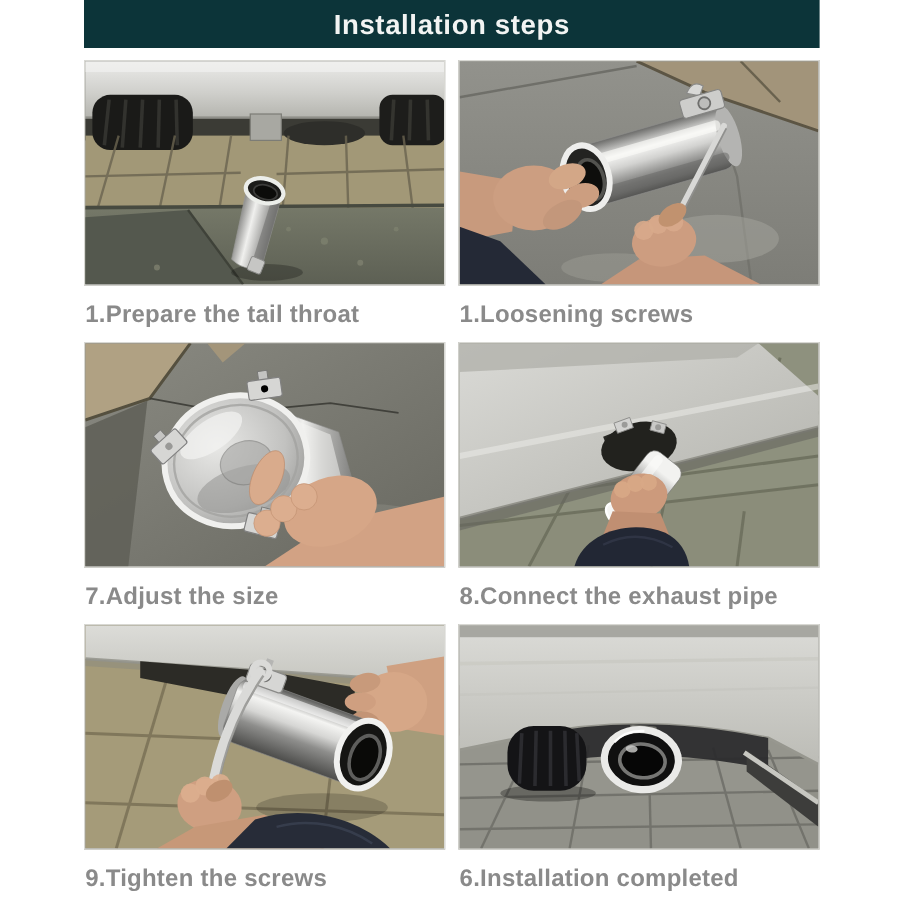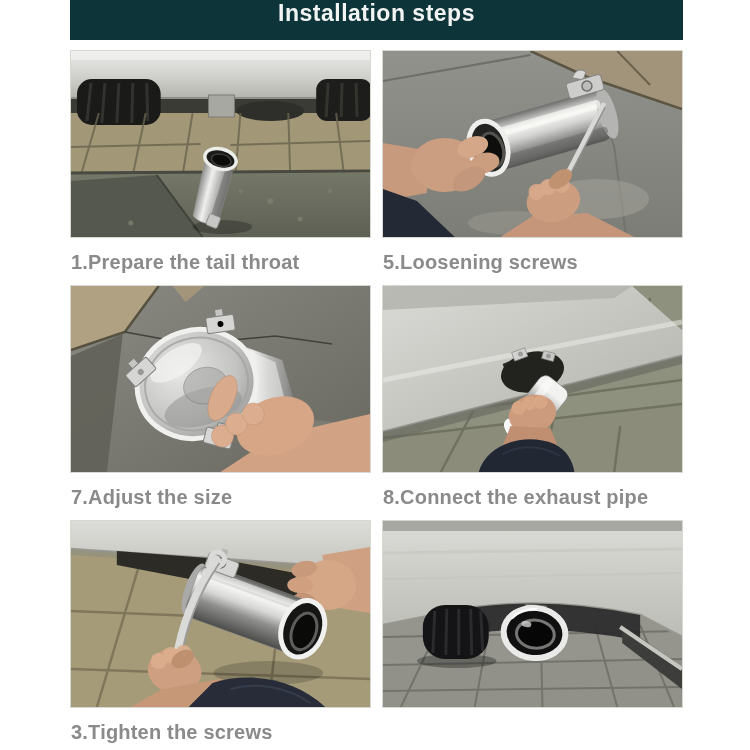--- a/index.html
+++ b/index.html
@@ -2,21 +2,21 @@
 <html><head>
 <meta charset="utf-8">
 <style>
   html,body{margin:0;padding:0;}
   body{
     width:750px;height:750px;background:#ffffff;position:relative;
     font-family:"Liberation Sans","DejaVu Sans",sans-serif;overflow:hidden;
   }
   .banner{
     position:absolute;left:70px;top:0;width:613px;height:40px;
-    background:#0c3439;display:flex;align-items:flex-start;justify-content:center;
+    background:#0c3439;display:flex;align-items:center;justify-content:center;
   }
   .banner-title{
     color:#f2f4f3;font-size:23px;font-weight:700;letter-spacing:.5px;
   }
   .grid{
     position:absolute;left:70px;top:50px;width:613px;
     display:grid;grid-template-columns:301px 301px;column-gap:11px;
   }
   .cell{width:333px;}
   .photo{
@@ -175,21 +175,21 @@
         <g>
           <polygon points="150,165 205,162 252,186 118,186" fill="#c6967a"></polygon>
           <ellipse cx="171" cy="150" rx="27" ry="21" transform="rotate(-10 171 150)" fill="#cd9d80"></ellipse>
           <circle cx="154" cy="141" r="8" fill="#d8aa8b" opacity=".9"></circle>
           <circle cx="166" cy="136" r="8" fill="#d8aa8b" opacity=".9"></circle>
           <circle cx="179" cy="134" r="8" fill="#d8aa8b" opacity=".9"></circle>
           <ellipse cx="178" cy="128" rx="13" ry="8" transform="rotate(-35 178 128)" fill="#c1926f"></ellipse>
         </g>
       </svg>
     </div>
-    <div class="caption">5.Loosening screws</div>
+    <div class="caption">1.Loosening screws</div>
   </div>
 
   <div class="cell">
     <div class="photo">
       <svg viewBox="0 0 300 186" preserveAspectRatio="none">
         <defs>
           <linearGradient id="g3bg" x1="0" y1="0" x2="1" y2="1">
             <stop offset="0" stop-color="#8a8a82"></stop>
               <stop offset="1" stop-color="#686860"></stop>
           </linearGradient>
@@ -376,21 +376,21 @@
           <circle cx="113" cy="132" r="8" fill="#dcae8e" opacity=".9"></circle>
           <ellipse cx="112" cy="138" rx="12" ry="8" transform="rotate(-30 112 138)" fill="#bf906f"></ellipse>
           <polygon points="92,168 150,158 200,186 60,186" fill="#c79878"></polygon>
         </g>
         <g>
           <path d="M142,162 C180,150 225,158 255,186 L118,186 Z" fill="#272c38"></path>
           <path d="M160,168 C190,160 220,168 240,182" fill="none" stroke="#3d4456" stroke-width="2" opacity=".7"></path>
         </g>
       </svg>
     </div>
-    <div class="caption">3.Tighten the screws</div>
+    <div class="caption">9.Tighten the screws</div>
   </div>
 
   <div class="cell">
     <div class="photo">
       <svg viewBox="0 0 300 186" preserveAspectRatio="none">
         <defs>
           <linearGradient id="g6bump" x1="0" y1="0" x2="0" y2="1">
             <stop offset="0" stop-color="#dbdbd7"></stop>
               <stop offset="1" stop-color="#bcbcb6"></stop>
           </linearGradient>
@@ -433,15 +433,16 @@
         </g>
         <g transform="rotate(6 152 112)">
           <rect x="140" y="84" width="22" height="12" rx="2" fill="#90908a" stroke="#6a6a64" stroke-width="1"></rect>
           <ellipse cx="152" cy="112" rx="31" ry="25" fill="#101010" stroke="#eaeae8" stroke-width="6"></ellipse>
           <ellipse cx="153" cy="113" rx="19" ry="14" fill="#060606" stroke="#767674" stroke-width="3"></ellipse>
           <path d="M128,100 A30 24 0 0 1 152,88" fill="none" stroke="#ffffff" stroke-width="2" opacity=".9"></path>
           <ellipse cx="143" cy="104" rx="5" ry="3" fill="#cfcfcd" opacity=".8"></ellipse>
         </g>
       </svg>
     </div>
+    <div class="caption">6.Installation completed</div>
   </div>
 
 </div>
 
 </body></html>

